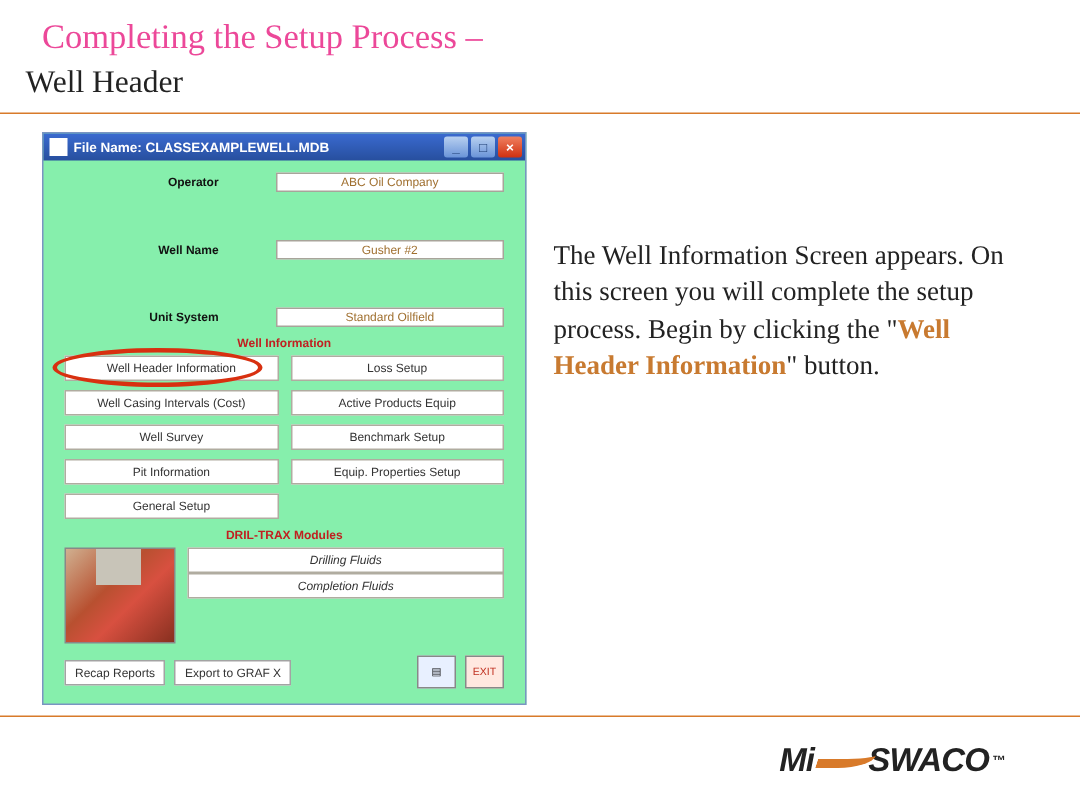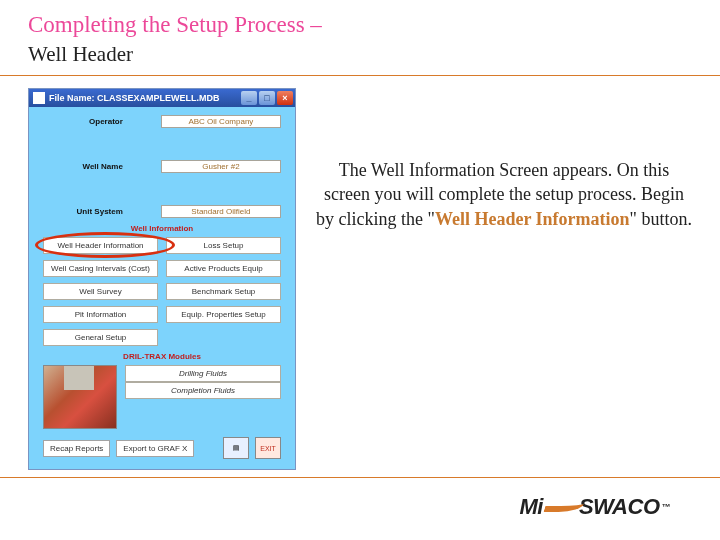--- a/index.html
+++ b/index.html
@@ -10,39 +10,39 @@
     font-family: Arial, sans-serif;
     position: relative;
   }
   .slide-title {
     padding: 12px 20px 4px 28px;
     font-size: 23px;
     color: #ec4899;
     font-family: Georgia, 'Times New Roman', serif;
   }
   .slide-subtitle {
-    padding: 0 20px 8px 28px;
+    padding: 0 20px 8px 17px;
     font-size: 21px;
     color: #222;
     font-family: Georgia, 'Times New Roman', serif;
   }
   .hr-orange {
     height: 1px;
     background: #d87a2a;
     margin: 0 0 12px 0;
   }
   .content {
     display: flex;
     gap: 18px;
     padding: 0 20px 0 28px;
   }
   .app-window {
-    width: 268px;
+    width: 323px;
     border: 1px solid #7a94c2;
-    background: #7dd3fc;
+    background: #86efac;
     font-size: 8.5px;
   }
   .titlebar {
     display: flex;
     align-items: center;
     background: linear-gradient(#3a6ad0, #274f9e);
     color: #fff;
     height: 18px;
     padding: 0 2px 0 4px;
     font-weight: bold;
@@ -171,21 +171,20 @@
   }
   .tiny-red { background:#ffe8e0; color:#c03020; }
   .body-text {
     flex: 1;
     font-family: Georgia, 'Times New Roman', serif;
     font-size: 18px;
     line-height: 1.35;
     color: #222;
     padding-top: 70px;
     padding-right: 6px;
-    text-align: center;
   }
   .body-text .accent {
     color: #c87a30;
     font-weight: bold;
   }
   .footer-hr {
     position: absolute;
     left: 0; right: 0;
     bottom: 62px;
     height: 1px;

